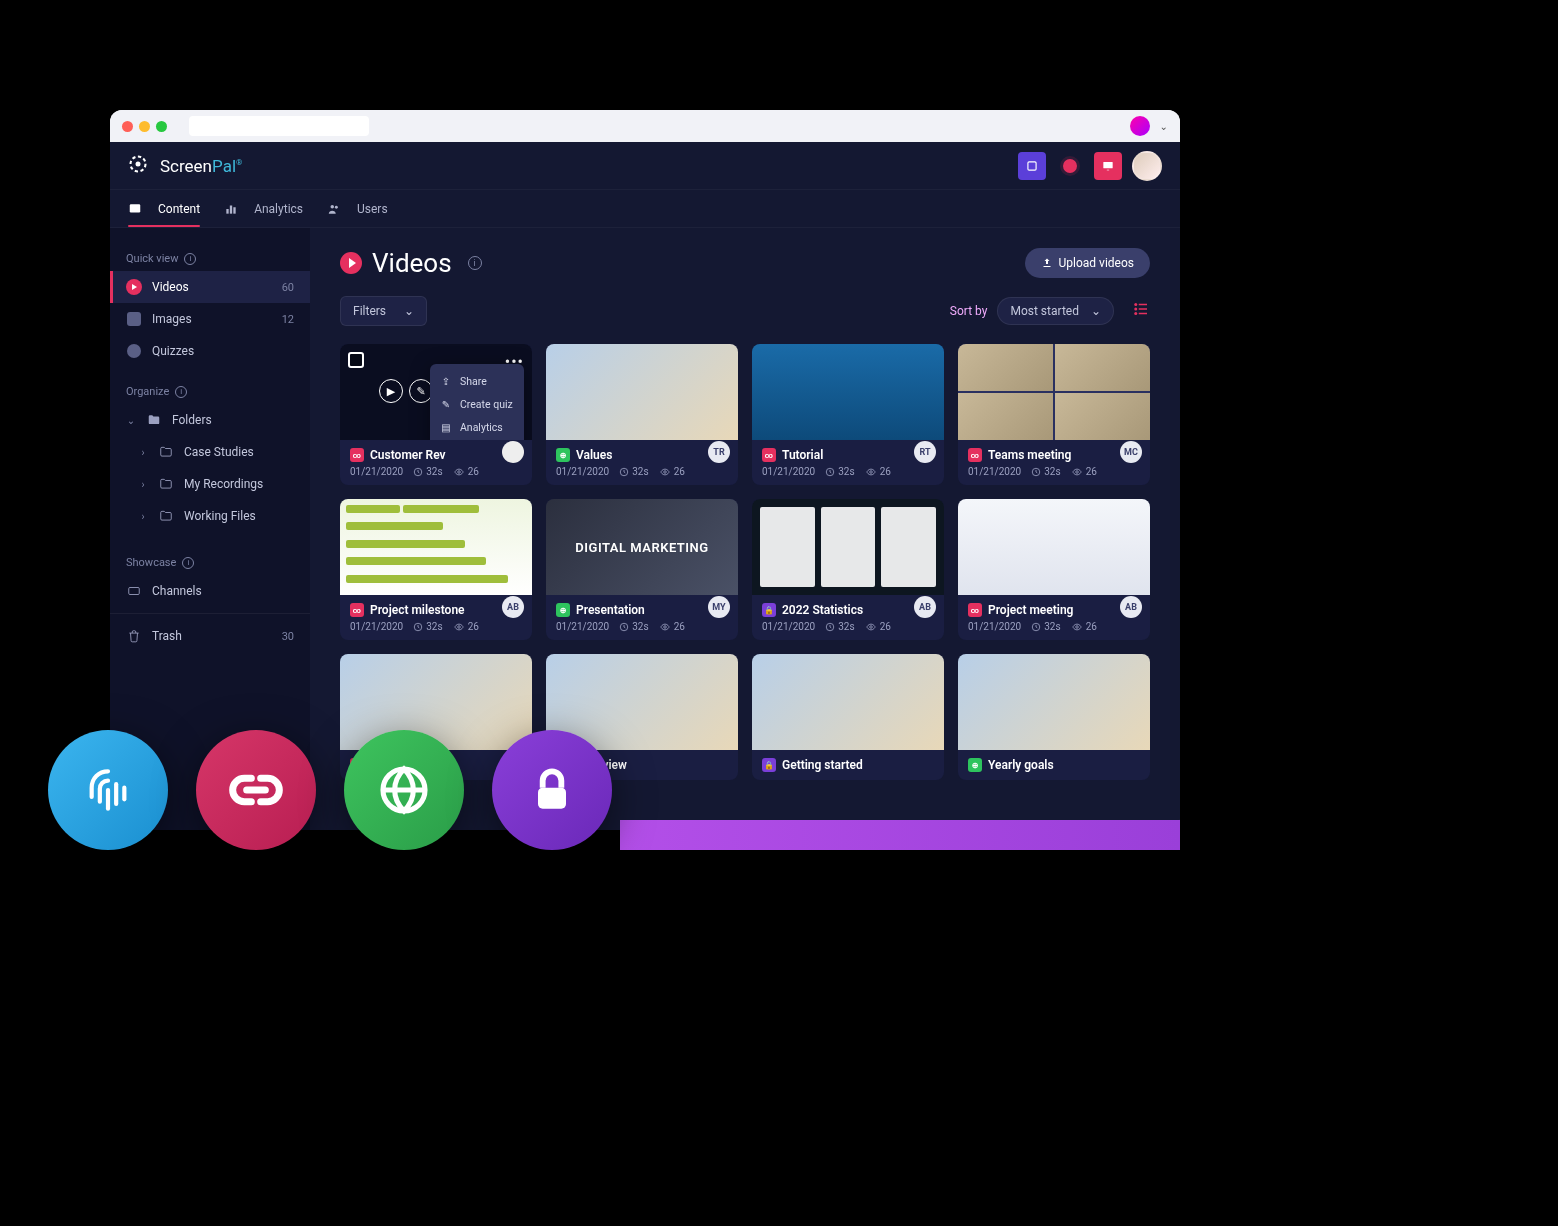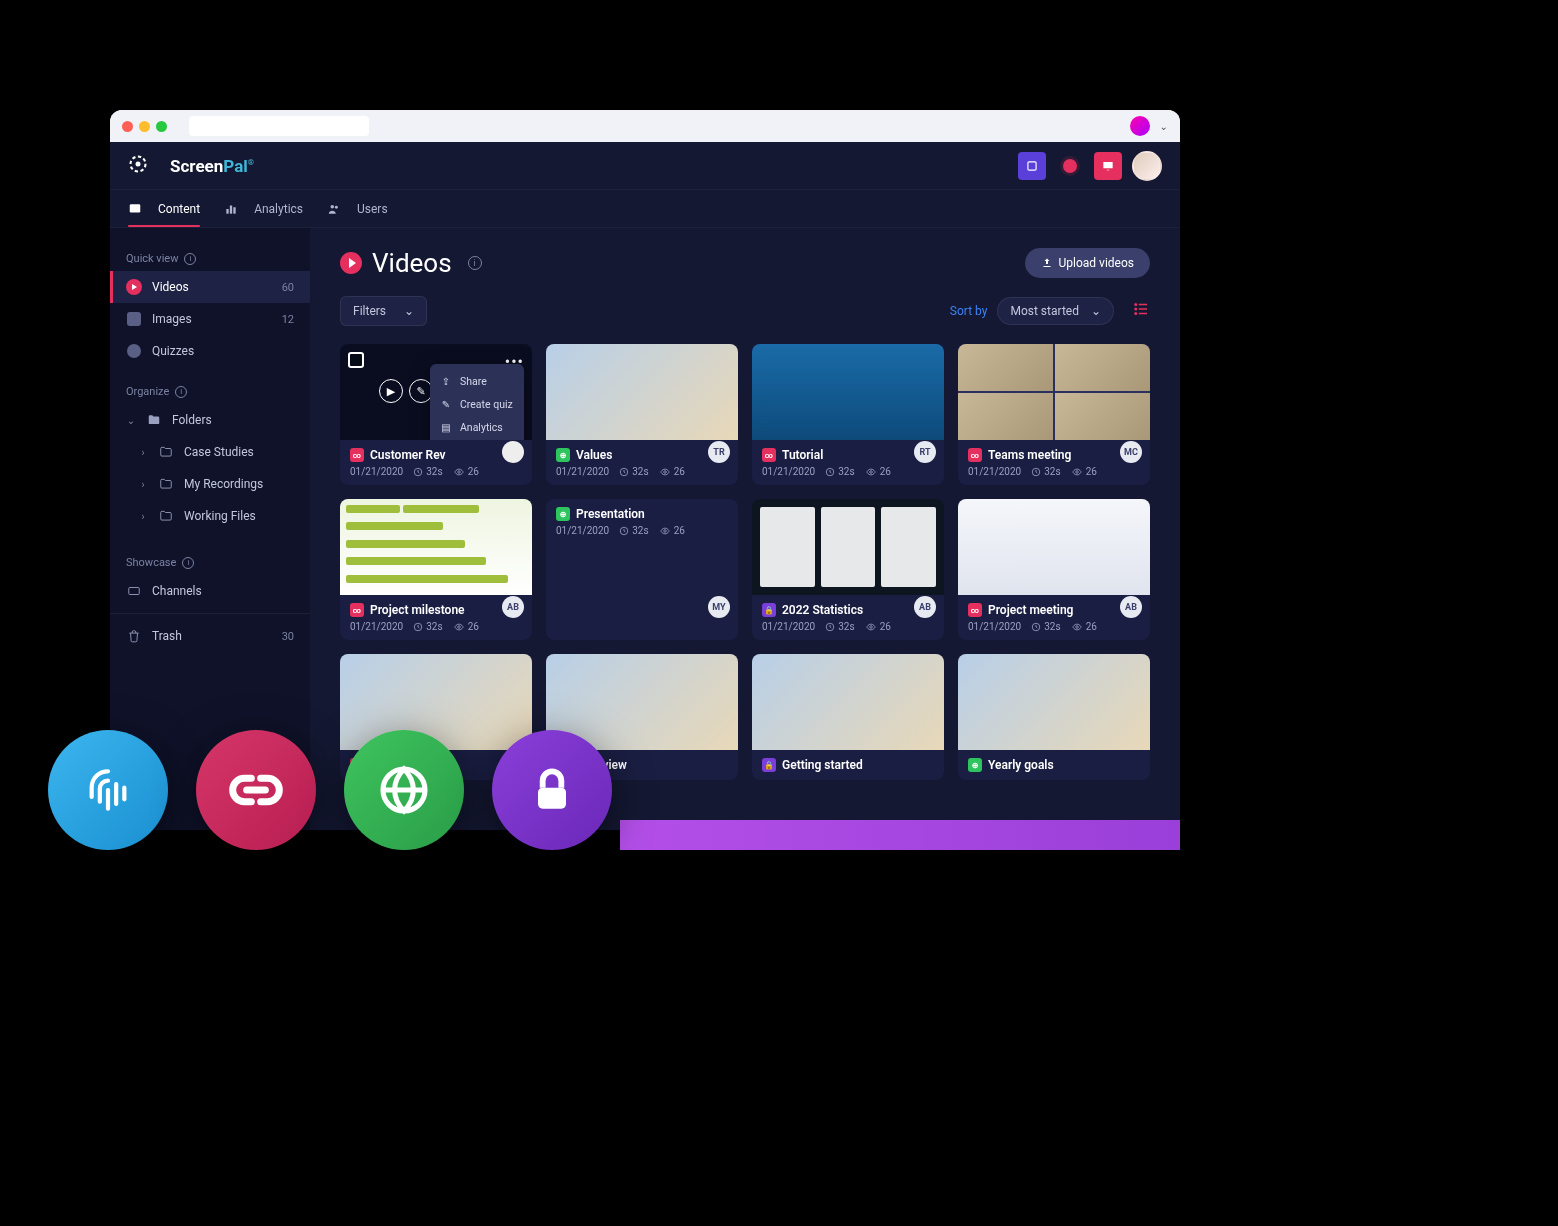--- a/index.html
+++ b/index.html
@@ -39,21 +39,21 @@
   color: #e4e6f0;
 }
 
 .app-header {
   height: 48px;
   display: flex;
   align-items: center;
   padding: 0 18px;
   border-bottom: 1px solid rgba(255,255,255,0.04);
 }
-.logo { display: flex; align-items: center; gap: 22px; font-size: 17px; font-weight: 700; }
+.logo { display: flex; align-items: center; gap: 12px; font-size: 17px; font-weight: 400; }
 .logo-text .brand-a { color: #fff; }
 .logo-text .brand-b { color: #3fb8d9; }
 .header-spacer { flex: 1; }
 .header-actions { display: flex; align-items: center; gap: 10px; }
 .hdr-icon { width: 28px; height: 28px; border-radius: 4px; display: flex; align-items: center; justify-content: center; font-size: 14px; cursor: pointer; }
 .hdr-purple { background: #5b3fd9; color: #fff; }
 .hdr-rec { width: 14px; height: 14px; border: 2px solid #e5305f; border-radius: 50%; background: #e5305f; box-shadow: 0 0 0 3px rgba(229,48,95,0.15); }
 .hdr-rec-wrap { width:28px; height:28px; display:flex; align-items:center; justify-content:center; border-radius:4px; }
 .hdr-pink { background: #e5305f; color: #fff; }
 .hdr-avatar { width: 30px; height: 30px; border-radius: 50%; background: linear-gradient(135deg,#dcb,#fee); border: 2px solid rgba(255,255,255,0.15); }
@@ -109,21 +109,21 @@
 .title-info { width:14px; height:14px; border:1px solid #7c82a3; border-radius:50%; display:inline-flex; align-items:center; justify-content:center; font-size:9px; color:#7c82a3; margin-left:6px; }
 .main-hdr-spacer { flex:1; }
 .upload-btn { background:#3a3f6b; color:#fff; border:none; padding:8px 16px; border-radius:18px; font-size:12px; display:flex; align-items:center; gap:6px; cursor:pointer; }
 
 .toolbar { display:flex; align-items:center; gap:10px; margin-bottom:18px; }
 .filters-dd { background:#1e2245; border:1px solid rgba(255,255,255,0.08); color:#c3c7dc; padding:7px 12px; border-radius:6px; font-size:12px; display:flex; align-items:center; gap:18px; cursor:pointer; }
 .search-wrap { background:#1e2245; border:1px solid rgba(255,255,255,0.08); border-radius:6px; display:flex; align-items:center; padding:0 10px; width:300px; }
 .search-input { background:transparent; border:none; color:#c3c7dc; padding:7px 4px; font-size:12px; flex:1; outline:none; }
 .search-input::placeholder { color:#7c82a3; }
 .toolbar-spacer { flex:1; }
-.sortby-label { font-size:12px; color:#3b82f6; }
+.sortby-label { font-size:12px; color:#f0abfc; }
 .sort-dd { background:#1e2245; border:1px solid rgba(255,255,255,0.08); color:#c3c7dc; padding:6px 12px; border-radius:14px; font-size:12px; display:flex; align-items:center; gap:12px; cursor:pointer; }
 .view-toggle { color:#e5305f; font-size:18px; cursor:pointer; margin-left:8px; }
 
 .grid { display:grid; grid-template-columns: repeat(4, 1fr); gap:14px; }
 .card { background:#1a1e42; border-radius:8px; overflow:hidden; position:relative; cursor:pointer; }
 .card.selected { }
 .card.selected::before { content:""; position:absolute; left:-8px; top:0; bottom:0; width:8px; background:#e5305f; border-radius:4px 0 0 4px; }
 .card-thumb { height:96px; background:#2a3060; position:relative; overflow:hidden; }
 .thumb-people { background: linear-gradient(135deg,#b8cfe8,#e8d8b8); }
 .thumb-blue { background: linear-gradient(180deg,#1a6ba8,#0d4a7a); }
@@ -537,20 +537,22 @@
                     </svg>32s</span>
                   <span class="meta"><svg width="12" height="10" viewBox="0 0 24 24" fill="none" stroke="currentColor" stroke-width="2">
                       <path d="M2 12s3.5-7 10-7 10 7 10 7-3.5 7-10 7S2 12 2 12z"></path>
                       <circle cx="12" cy="12" r="3"></circle>
                     </svg>26</span>
                 </div>
               </div>
               <div class="card-avatar">AB</div>
             </div>
             <div class="card">
+              <div class="card-thumb thumb-dark">DIGITAL
+MARKETING</div>
               <div class="card-body">
                 <div class="card-title-row">
                   <span class="privacy-badge pb-green">⊕</span>
                   <span>Presentation</span>
                 </div>
                 <div class="card-meta-row">
                   <span class="meta">01/21/2020</span>
                   <span class="meta"><svg width="10" height="10" viewBox="0 0 24 24" fill="none" stroke="currentColor" stroke-width="2">
                       <circle cx="12" cy="12" r="9"></circle>
                       <path d="M12 7v5l3 2"></path>

